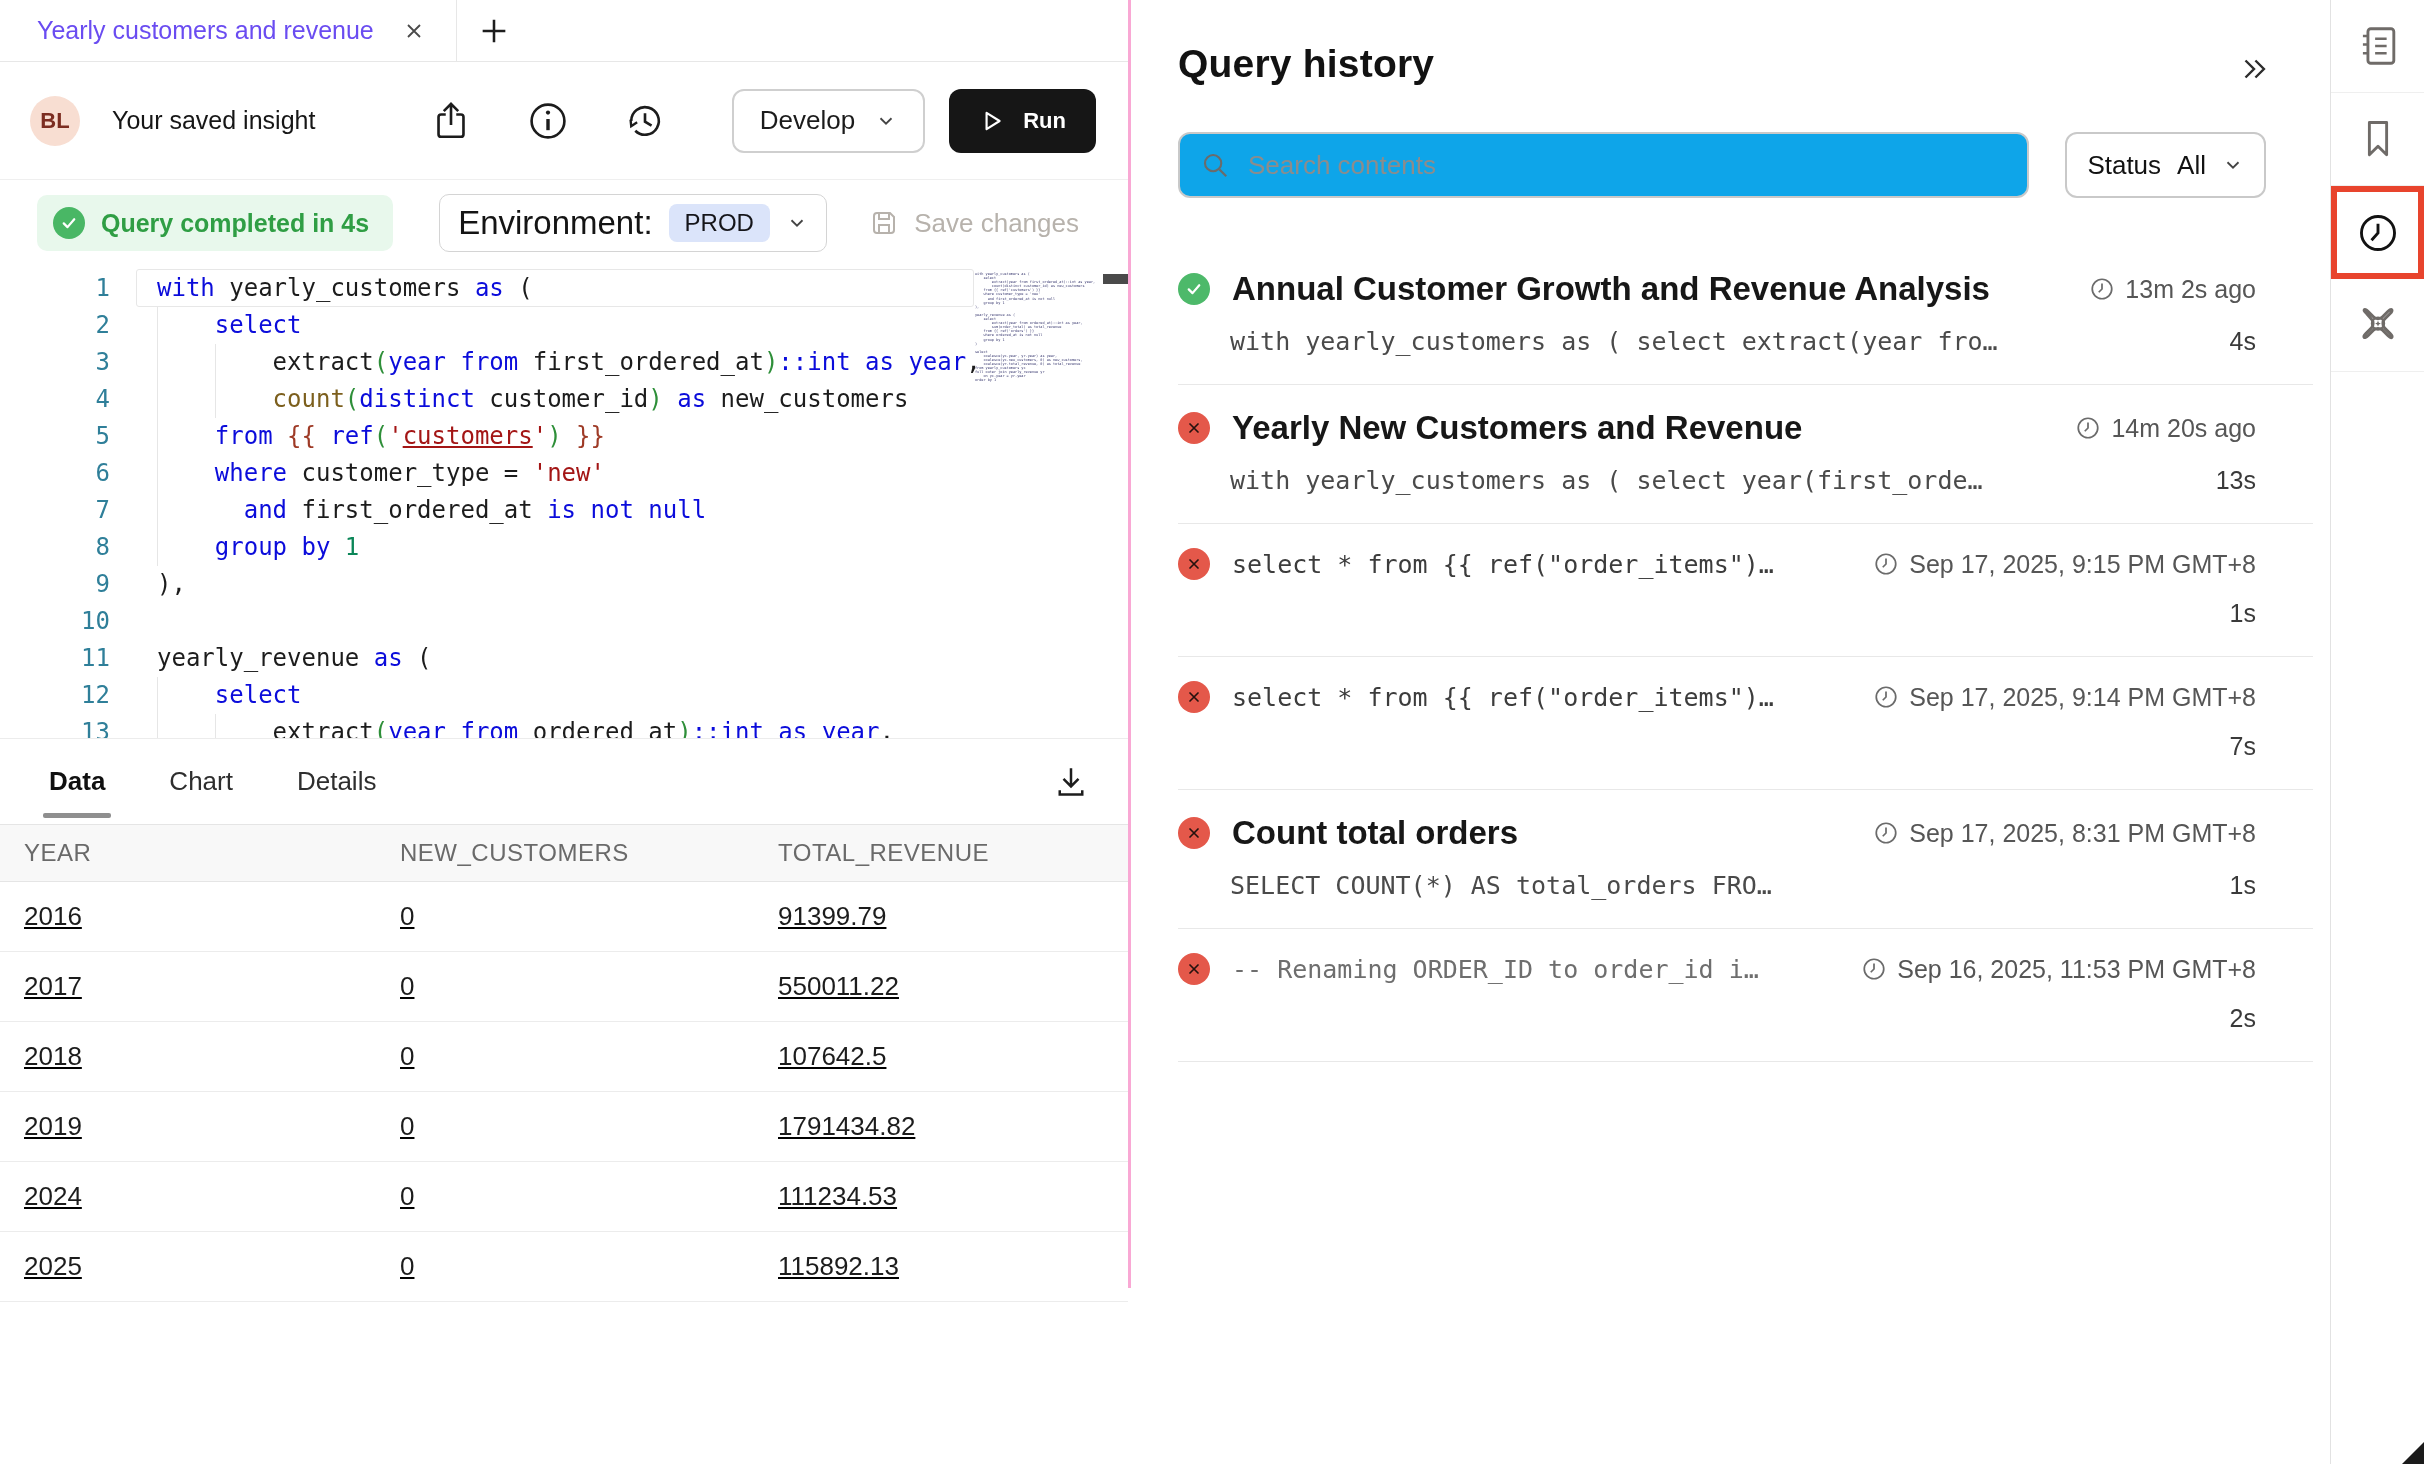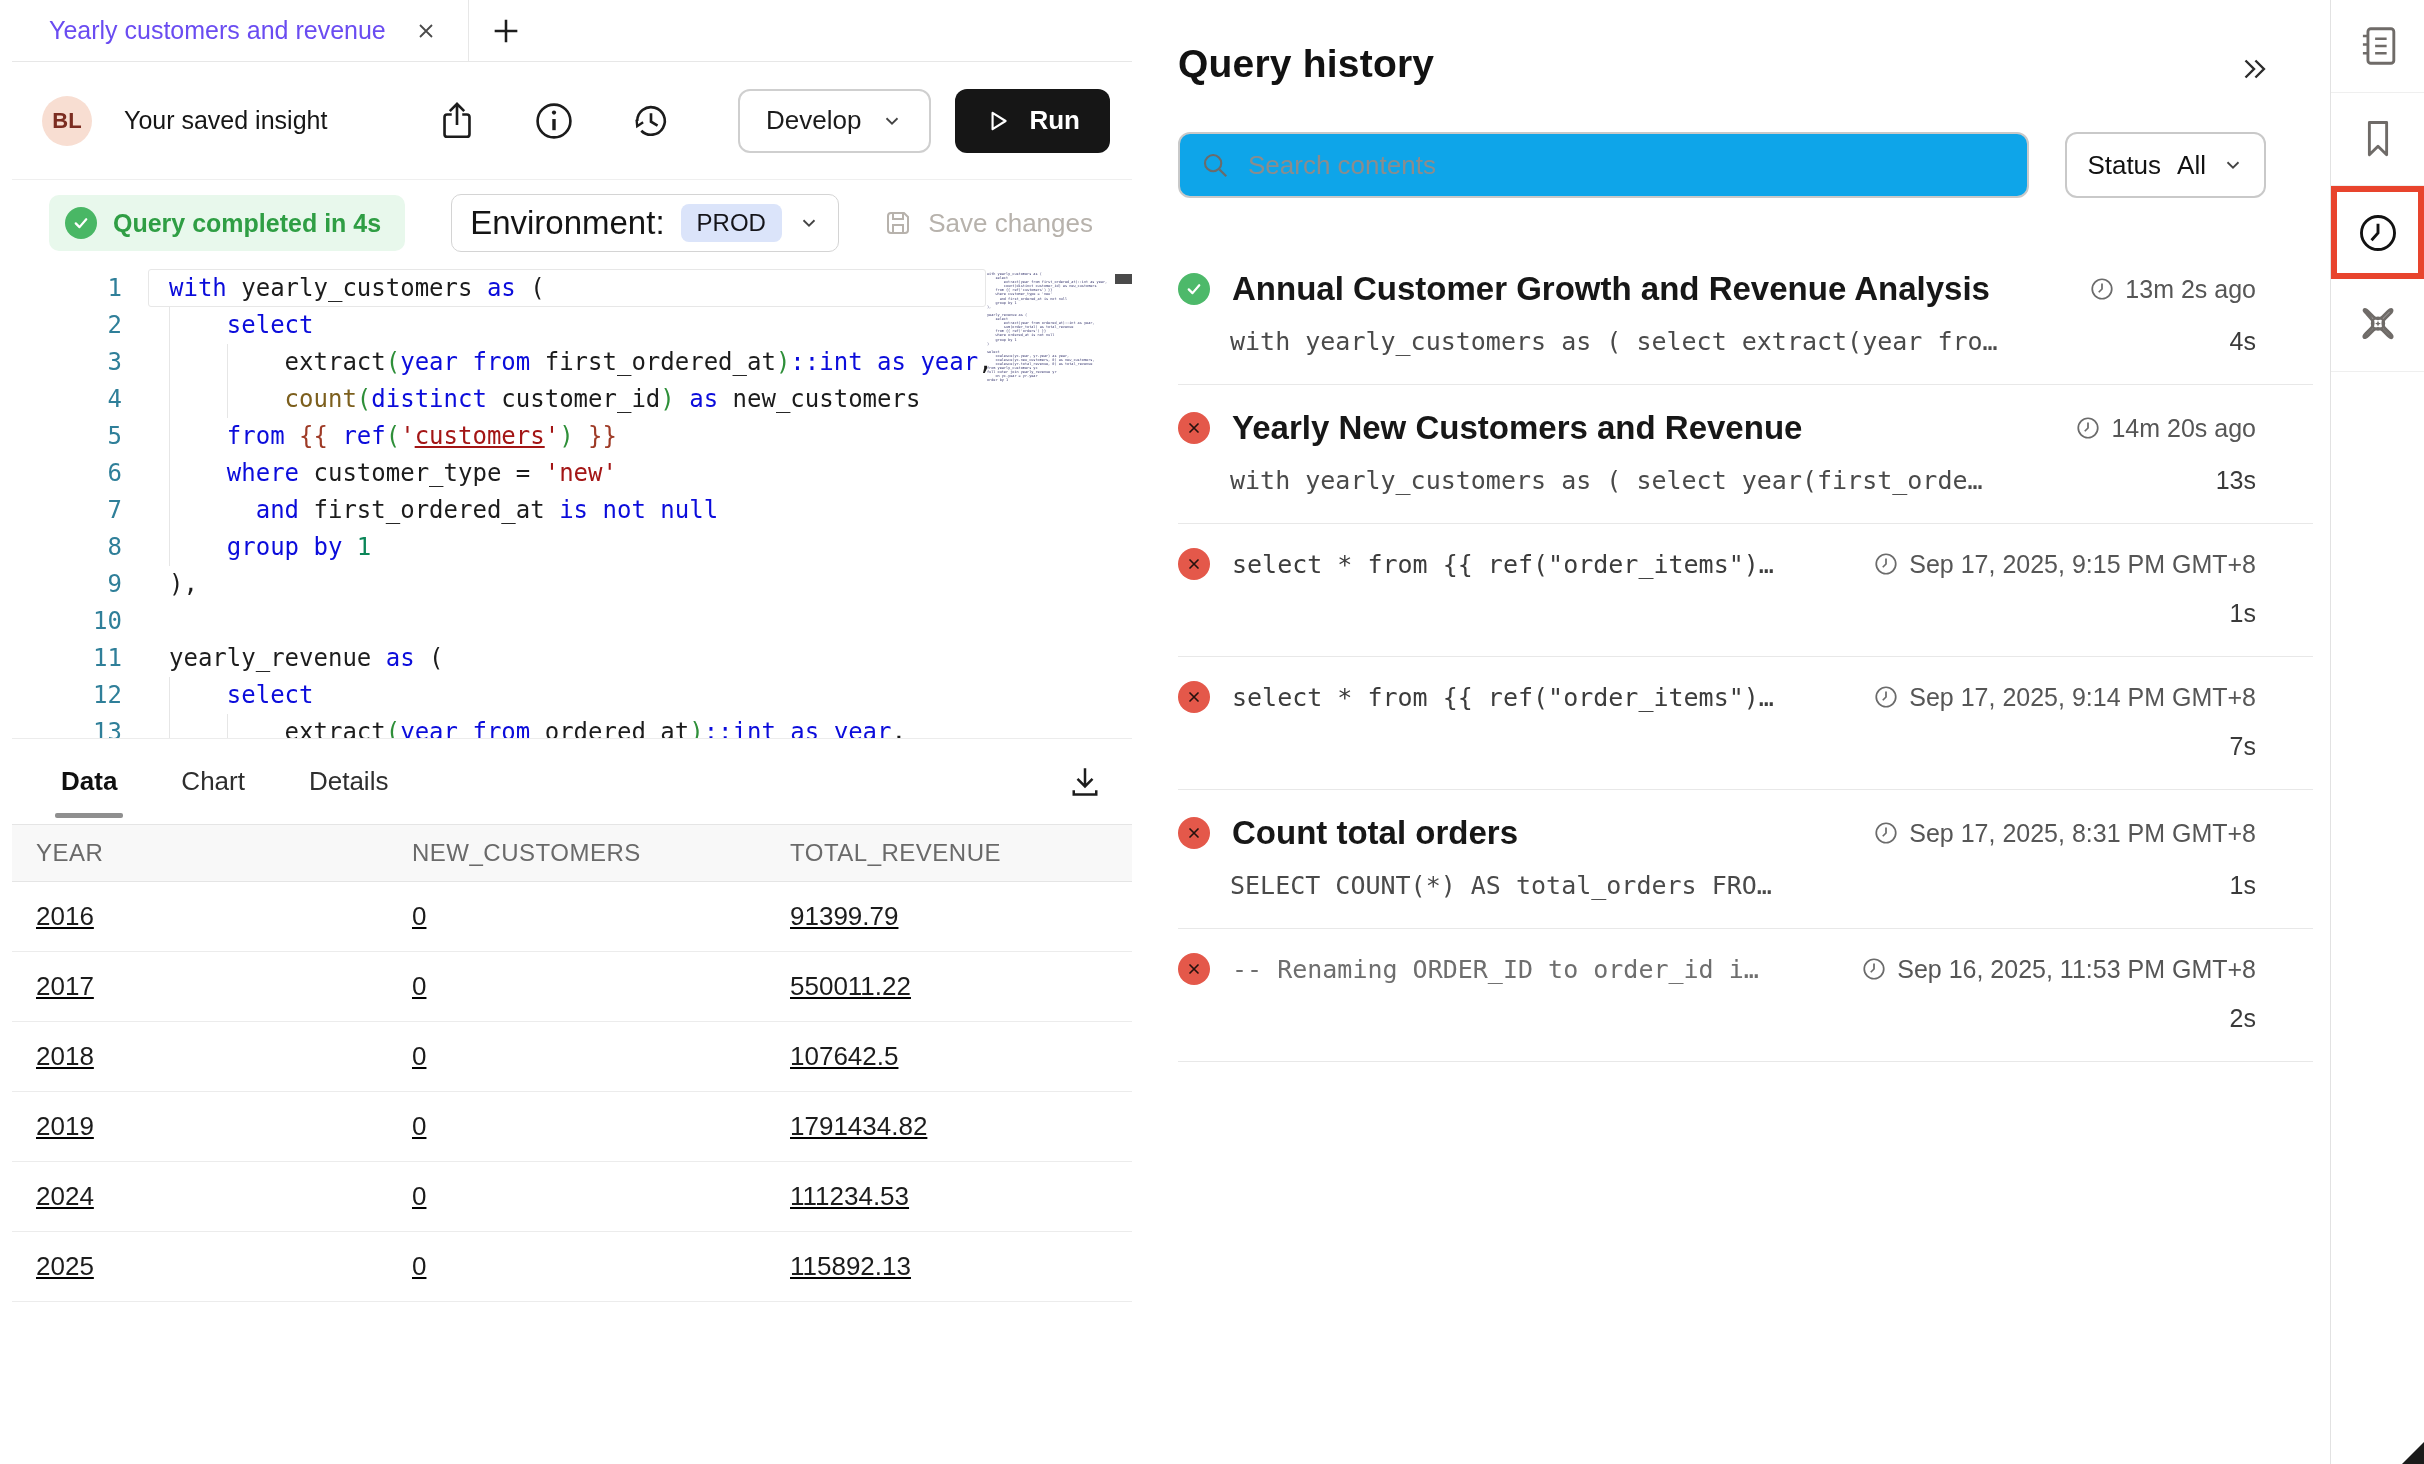--- a/index.html
+++ b/index.html
@@ -1,33 +1,33 @@
 <!DOCTYPE html>
 <html><head>
 <meta charset="utf-8">
 <style>
   * { margin:0; padding:0; box-sizing:border-box; }
   html,body { width:2424px; height:1464px; background:#ffffff; font-family:"Liberation Sans", "DejaVu Sans", sans-serif; overflow:hidden; }
 
   
-  .left-pane { position:absolute; left:12px; top:0; width:1131px; height:1288px; border-right:1px solid #f9a8d4; background:#fff; }
+  .left-pane { position:absolute; left:0; top:0; width:1131px; height:1288px; border-right:3px solid #f9a8d4; background:#fff; }
 
   .tabbar { height:62px; display:flex; align-items:center; border-bottom:1px solid #e7e7e7; }
   .tab { height:100%; display:flex; align-items:center; padding:0 30px 0 37px; gap:28px; border-right:1px solid #e7e7e7; }
   .tab-title { font-size:25px; color:#6a4cf1; }
   .tab-close { width:24px; height:24px; color:#4a4a4a; cursor:pointer; }
   .newtab-btn { margin-left:20px; width:34px; height:34px; color:#1d1d1d; cursor:pointer; }
 
   .insight-row { height:118px; display:flex; align-items:center; padding:0 32px 0 30px; border-bottom:1px solid #efefef; }
   .avatar { width:50px; height:50px; border-radius:50%; background:#f8ded2; color:#7c2d21; font-weight:700; font-size:22px; display:flex; align-items:center; justify-content:center; }
   .insight-label { margin-left:32px; font-size:25px; color:#161616; }
   .spacer { flex:1; }
   .icon-btn { width:42px; height:42px; color:#1c1c1c; margin-left:55px; cursor:pointer; flex:none; }
   .develop-btn { margin-left:66px; height:64px; padding:0 26px; border:2px solid #cfcfcf; border-radius:12px; background:#fff; display:flex; align-items:center; gap:20px; font-size:26px; color:#1b1b1b; cursor:pointer; }
-  .run-btn { margin-left:24px; height:64px; padding:0 30px; border:none; border-radius:12px; background:#161616; color:#fff; display:flex; align-items:center; gap:18px; font-size:26px; font-weight:600; cursor:pointer; }
+  .run-btn { margin-left:24px; height:64px; padding:0 30px; border:none; border-radius:12px; background:#161616; color:#fff; display:flex; align-items:center; gap:18px; font-size:22px; font-weight:600; cursor:pointer; }
 
   .banner-row { height:86px; display:flex; align-items:center; padding:0 37px; }
   .success-pill { display:flex; align-items:center; gap:16px; background:#e8f8ec; border-radius:10px; padding:12px 24px 12px 16px; }
   .success-pill .txt { font-size:25px; font-weight:600; color:#2f9e44; }
   .check-circle { width:32px; height:32px; border-radius:50%; background:#49b765; display:flex; align-items:center; justify-content:center; color:#fff; }
   .env-select { margin-left:46px; height:58px; border:1.5px solid #d4d4d4; border-radius:10px; display:flex; align-items:center; padding:0 18px; gap:16px; cursor:pointer; }
   .env-label { font-size:33px; color:#141414; }
   .env-pill { background:#dbe4fa; border-radius:8px; padding:5px 16px; font-size:24px; color:#15151a; }
   .chev { width:22px; height:22px; color:#444; }
   .save-btn { display:flex; align-items:center; gap:14px; color:#b7b2ac; font-size:26px; margin-right:12px; cursor:default; }

